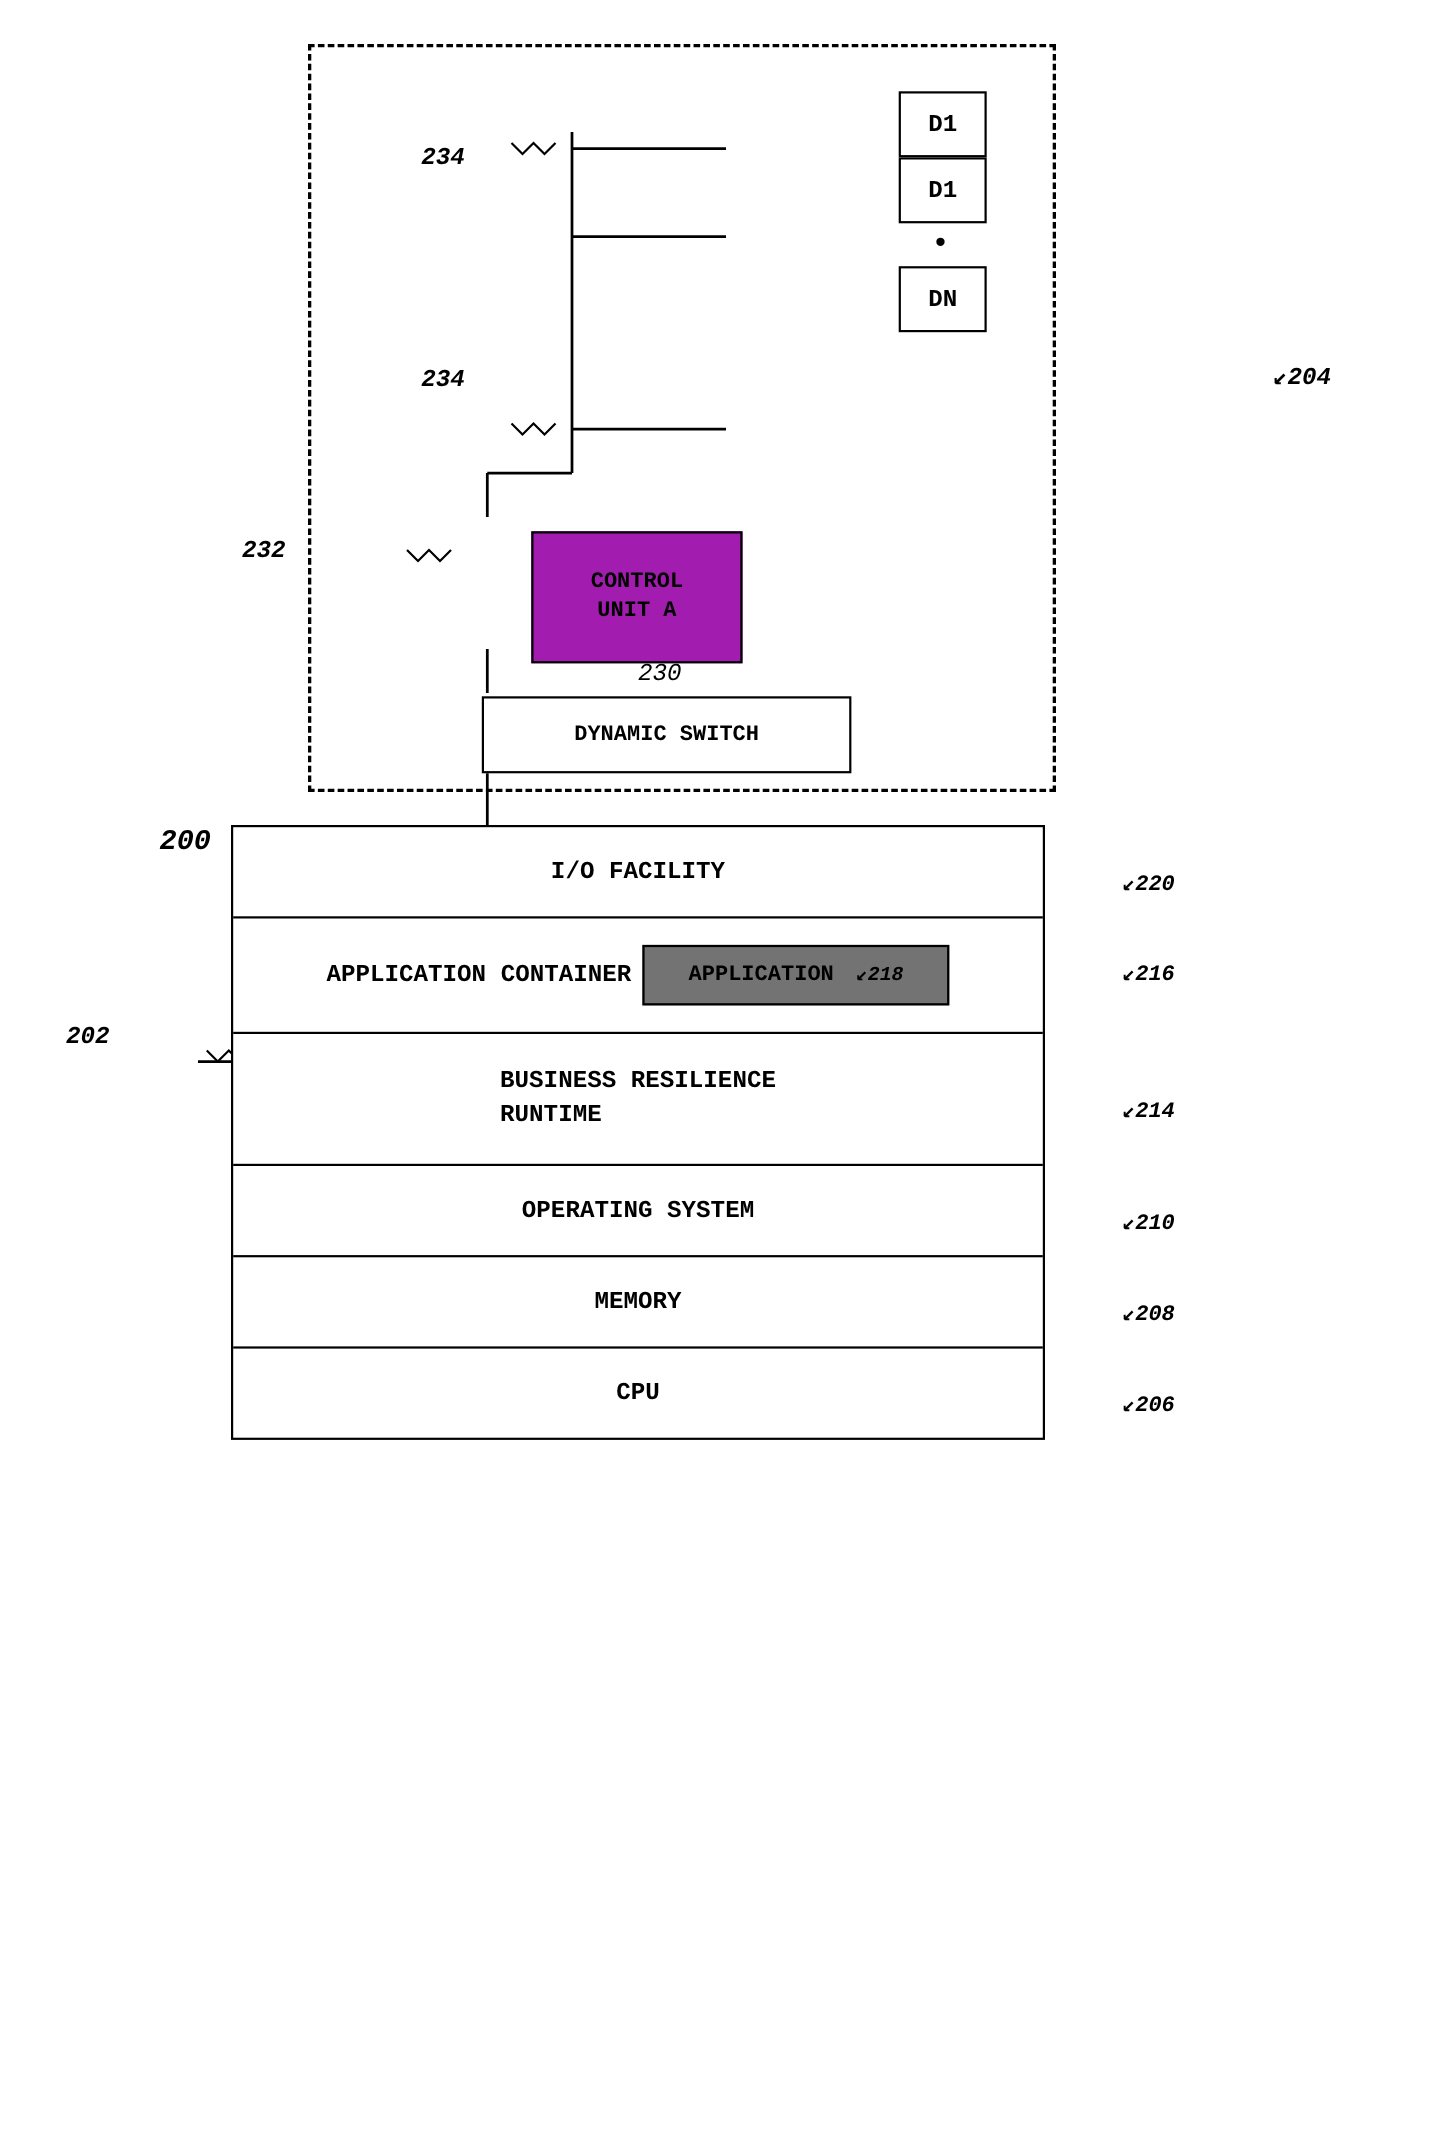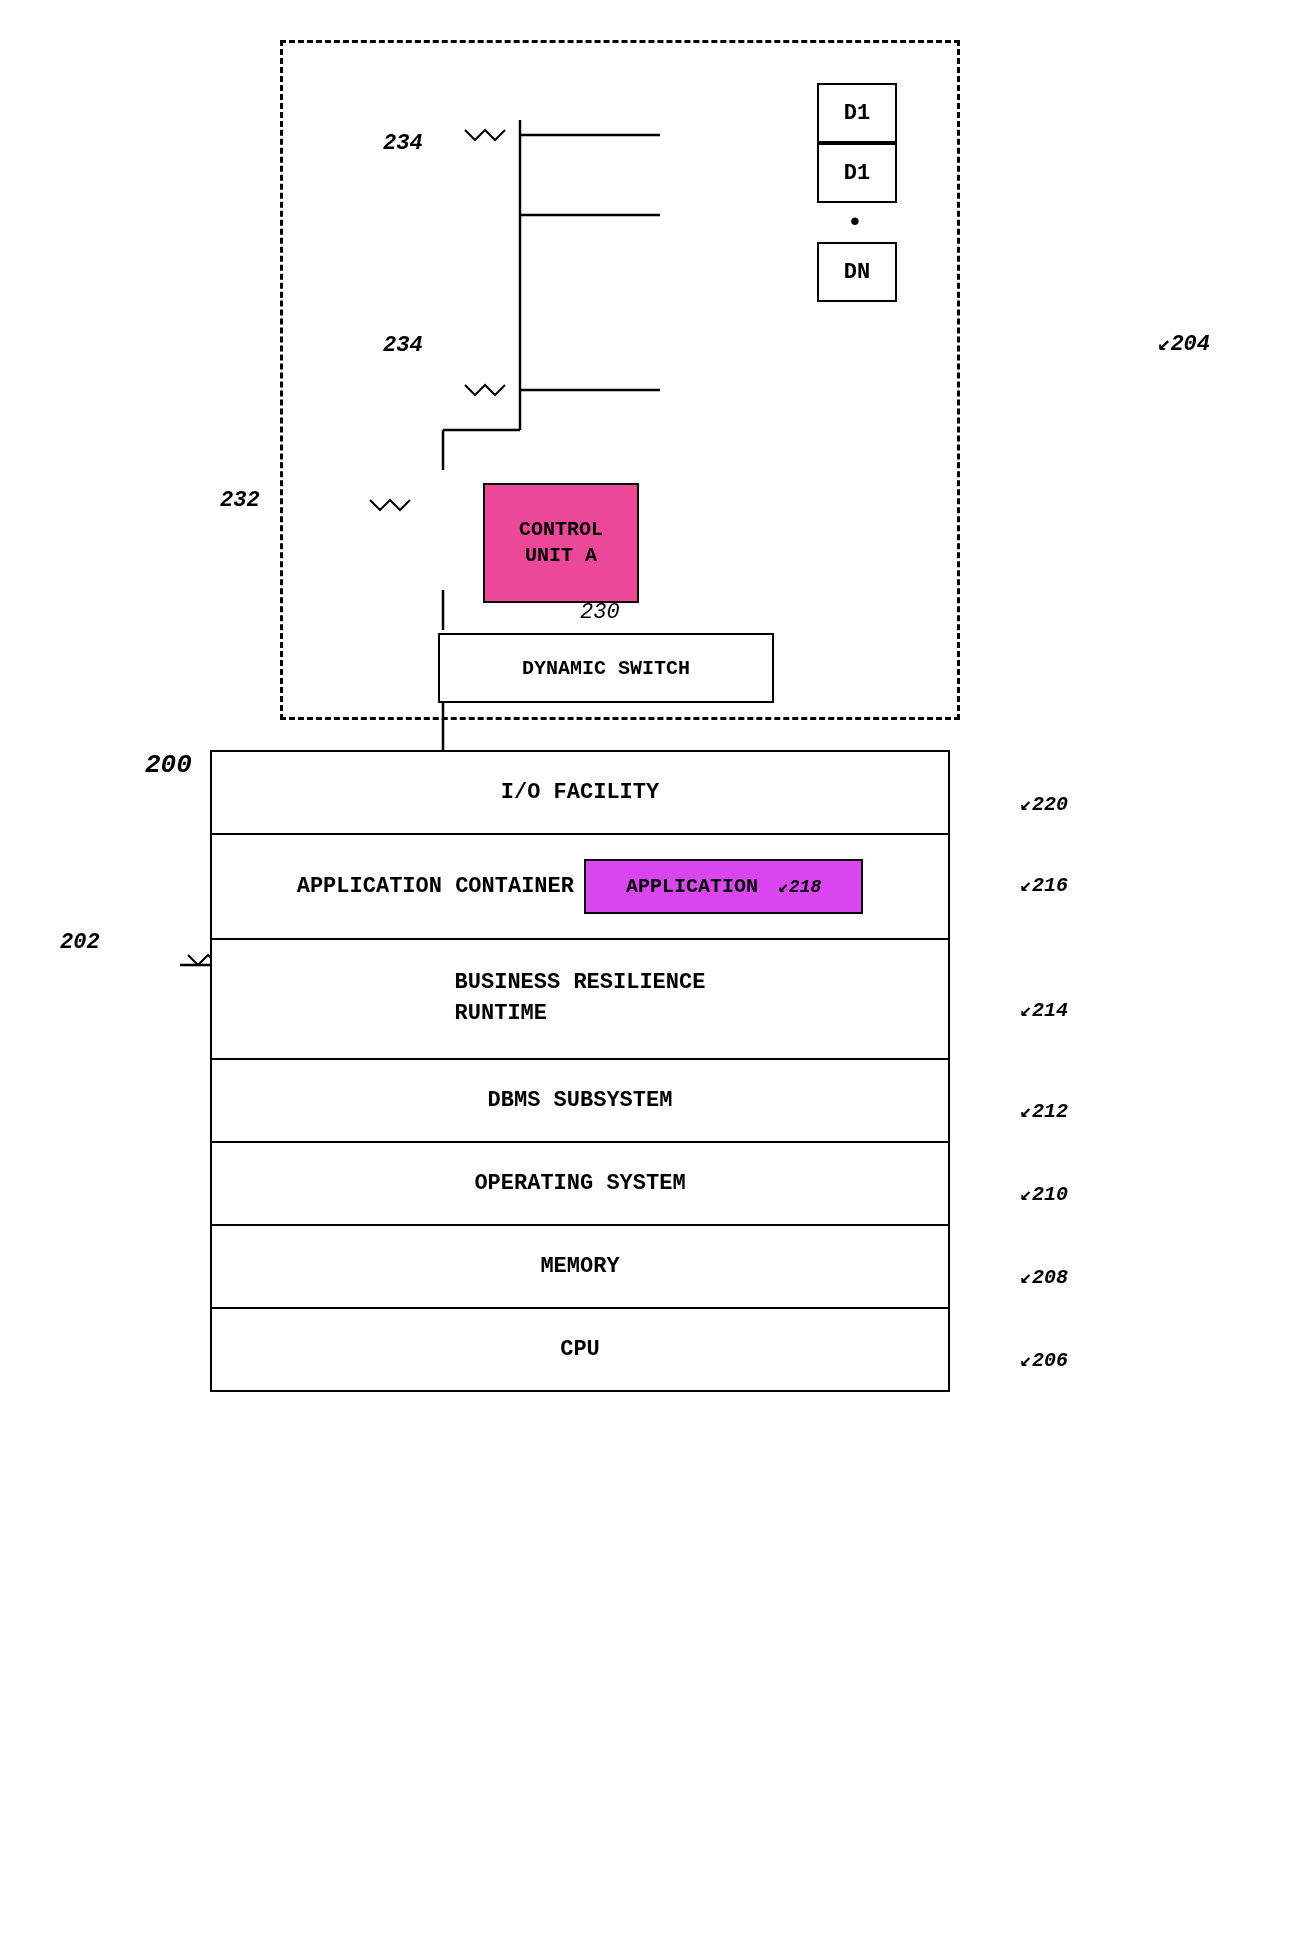--- a/index.html
+++ b/index.html
@@ -56,30 +56,30 @@
       font-size: 28px;
       letter-spacing: 4px;
       padding: 4px 0;
     }
 
     
     .control-unit-box {
       position: absolute;
       top: 440px;
       left: 200px;
-      width: 156px;
+      width: 192px;
       height: 120px;
       border: 2px solid #000;
       display: flex;
       align-items: center;
       justify-content: center;
       text-align: center;
       font-size: 20px;
       font-weight: bold;
-      background: #ec4899;
+      background: #a21caf;
       line-height: 1.3;
     }
 
     
     .dynamic-switch-box {
       position: absolute;
       top: 590px;
       left: 155px;
       width: 336px;
       height: 70px;
@@ -153,21 +153,21 @@
       flex-direction: row;
       gap: 10px;
       padding: 24px 10px;
     }
 
     .application-inner-box {
       border: 2px solid #000;
       padding: 14px 40px;
       font-size: 20px;
       font-weight: bold;
-      background: #d946ef;
+      background: #737373;
     }
 
     
     .two-line {
       line-height: 1.4;
     }
 
     
     .layer-label {
       position: absolute;
@@ -312,24 +312,20 @@
         <span style="font-size:18px; margin-left:8px; font-style:italic;">↙<span>218</span></span>
       </div>
       <span class="layer-label" style="top:16px;">↙<span>216</span></span>
     </div>
 
     <div class="system-layer">
       <span class="two-line">BUSINESS RESILIENCE<br>RUNTIME</span>
       <span class="layer-label">↙<span>214</span></span>
     </div>
 
-    <div class="system-layer">
-      <span>DBMS SUBSYSTEM</span>
-      <span class="layer-label">↙<span>212</span></span>
-    </div>
 
     <div class="system-layer">
       <span>OPERATING SYSTEM</span>
       <span class="layer-label">↙<span>210</span></span>
     </div>
 
     <div class="system-layer">
       <span>MEMORY</span>
       <span class="layer-label">↙<span>208</span></span>
     </div>

